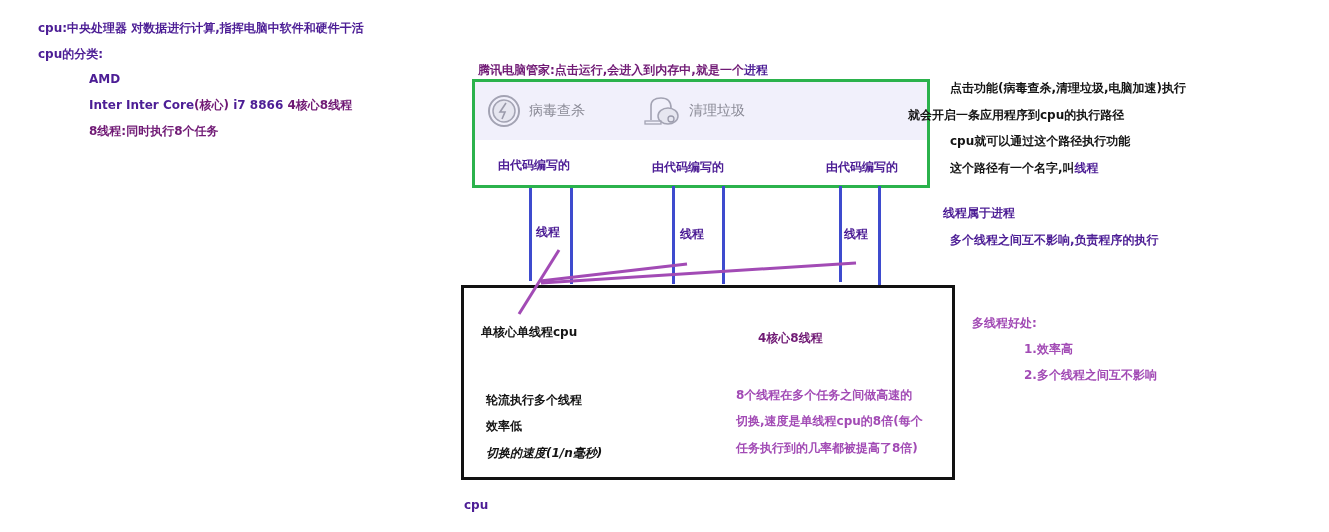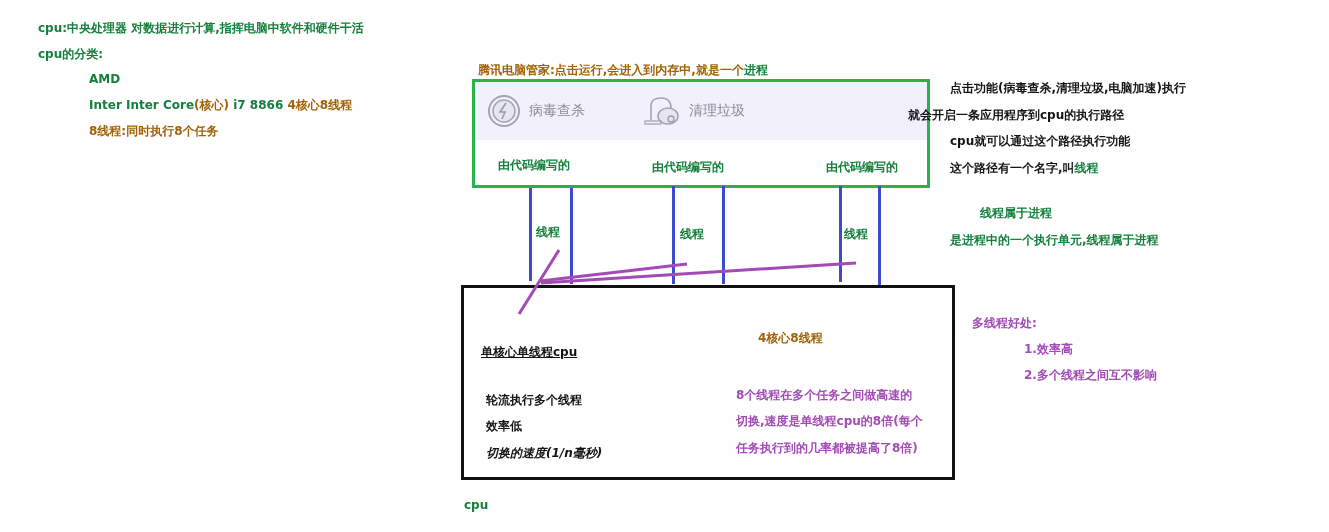--- a/index.html
+++ b/index.html
@@ -3,22 +3,22 @@
 <meta charset="utf-8">
 <style>
   html, body { margin:0; padding:0; }
   body {
     width:1329px; height:532px; position:relative; overflow:hidden;
     background:#ffffff;
     font-family:"DejaVu Sans","Liberation Sans",sans-serif;
     font-weight:bold; font-size:12px;
   }
   .t { position:absolute; white-space:nowrap; line-height:16px; }
-  .red { color:#15803d; }
-  .blue { color:#a16207; }
+  .red { color:#4c1d95; }
+  .blue { color:#701a75; }
   .dark { color:#141414; }
   .purple { color:#a24bb5; }
   .green-box {
     position:absolute; left:472px; top:79px; width:452px; height:103px;
     border:3px solid #2bb24c; background:#fff;
   }
   .app-header {
     position:absolute; left:0; top:0; width:452px; height:58px;
     background:#f1f0fb;
   }
@@ -84,25 +84,25 @@
 <div class="t red" style="left:536px;top:224px;">线程</div>
 <div class="t red" style="left:680px;top:226px;">线程</div>
 <div class="t red" style="left:844px;top:226px;">线程</div>
 
 <div class="t dark" style="left:950px;top:80px;">点击功能(病毒查杀,清理垃圾,电脑加速)执行</div>
 <div class="t dark" style="left:908px;top:107px;">就会开启一条应用程序到cpu的执行路径</div>
 <div class="t dark" style="left:950px;top:133px;">cpu就可以通过这个路径执行功能</div>
 <div class="t" style="left:950px;top:160px;">
   <span class="dark">这个路径有一个名字,叫</span><span class="red">线程</span>
 </div>
-<div class="t red" style="left:980px;top:205px;">线程属于进程</div>
-<div class="t red" style="left:950px;top:232px;">是进程中的一个执行单元,线程属于进程</div>
+<div class="t red" style="left:943px;top:205px;">线程属于进程</div>
+<div class="t red" style="left:950px;top:232px;">多个线程之间互不影响,负责程序的执行</div>
 
 <div class="black-box">
-  <div class="t dark" style="left:17px;top:56px;text-decoration:underline;">单核心单线程cpu</div>
+  <div class="t dark" style="left:17px;top:36px;">单核心单线程cpu</div>
   <div class="t dark" style="left:22px;top:104px;">轮流执行多个线程</div>
   <div class="t dark" style="left:22px;top:130px;">效率低</div>
   <div class="t dark" style="left:22px;top:157px;font-style:italic;">切换的速度(1/n毫秒)</div>
 
   <div class="t blue" style="left:294px;top:42px;">4核心8线程</div>
   <div class="t purple" style="left:272px;top:99px;">8个线程在多个任务之间做高速的</div>
   <div class="t purple" style="left:272px;top:125px;">切换,速度是单线程cpu的8倍(每个</div>
   <div class="t purple" style="left:272px;top:152px;">任务执行到的几率都被提高了8倍)</div>
 </div>
 

